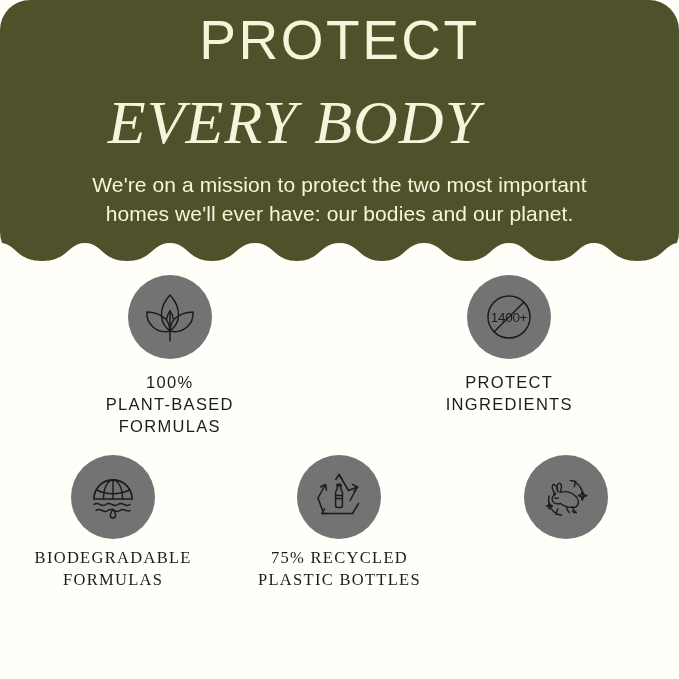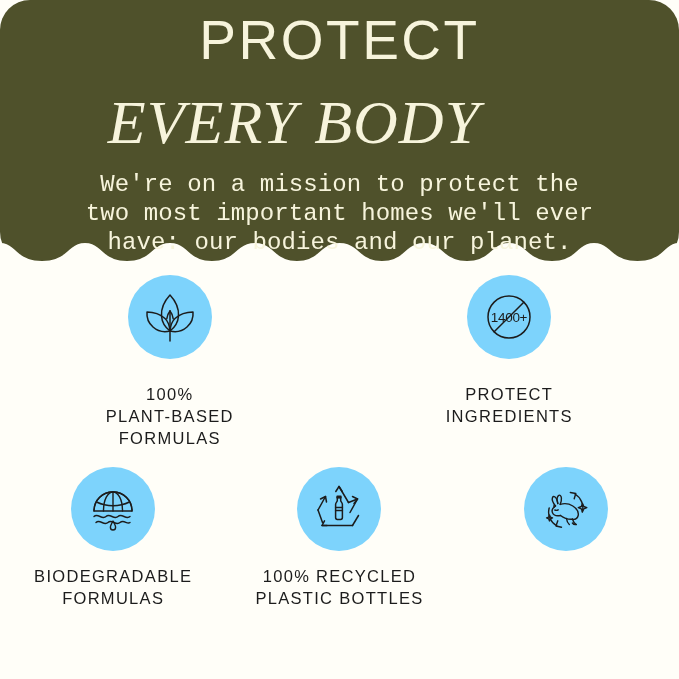--- a/index.html
+++ b/index.html
@@ -63,23 +63,23 @@
     line-height: 68px;
     letter-spacing: 1px;
     color: #F7F4DC;
   }
   #subtitle {
     position: absolute;
     left: 50%;
     transform: translateX(-50%);
     top: 170px;
     width: 530px;
-    font-family: Liberation Mono, monospace;
+    font-family: Liberation Sans, sans-serif;
     font-weight: 400;
-    font-size: 24px;
+    font-size: 21px;
     line-height: 29px;
     letter-spacing: 0.1px;
     color: #F7F4DC;
   }
 
   
   #features {
     position: absolute;
     left: 0;
     top: 275px;
@@ -92,41 +92,41 @@
   .feat {
     flex: 1 1 0;
     display: flex;
     flex-direction: column;
     align-items: center;
   }
   .badge {
     width: 84px;
     height: 84px;
     border-radius: 50%;
-    background: #7dd3fc;
+    background: #737373;
     display: flex;
     align-items: center;
     justify-content: center;
   }
   .badge svg {
     display: block;
   }
   .feat-label {
-    margin-top: 24px;
+    margin-top: 12px;
     font-family: "Liberation Sans", sans-serif;
     font-weight: 400;
     font-size: 16.5px;
     line-height: 22px;
     letter-spacing: 1.3px;
     color: #1c1c1c;
     text-align: center;
     white-space: pre-line;
   }
   #row-top { margin-bottom: 18px; }
-  #row-bottom .feat-label { margin-top: 14px; }
+  #row-bottom .feat-label { margin-top: 8px; font-family: Liberation Serif, serif; }
 </style>
 </head>
 <body>
 
 <div id="card">
 
   <div id="hero">
     <svg id="hero-svg" width="679" height="262" viewBox="0 0 679 262">
       <defs>
         <clipPath id="roundTop">
@@ -238,21 +238,21 @@
               <path d="M37.5 21.5 L46.5 18"></path>
               <g transform="translate(0,0)">
                 <path d="M26.3 16.5 L26.3 19.5 C26.3 20.8 24.6 21.6 24.6 23.4 L24.6 36.5 C24.6 37.6 25.4 38.4 26.4 38.4 L29.6 38.4 C30.6 38.4 31.4 37.6 31.4 36.5 L31.4 23.4 C31.4 21.6 29.7 20.8 29.7 19.5 L29.7 16.5 Z"></path>
                 <path d="M26.1 15.2 L29.9 15.2 L29.9 16.8 L26.1 16.8 Z"></path>
                 <line x1="24.6" y1="26.5" x2="31.4" y2="26.5"></line>
                 <line x1="24.6" y1="29.5" x2="31.4" y2="29.5"></line>
               </g>
             </svg>
           </span>
         </div>
-        <div class="feat-label">100% RECYCLED
+        <div class="feat-label">75% RECYCLED
 PLASTIC BOTTLES</div>
       </div>
 
       <div class="feat">
         <div class="badge">
           <span>
             <svg width="56" height="56" viewBox="0 0 56 56" fill="none" stroke="#1c1c1c" stroke-width="1.4" stroke-linecap="round" stroke-linejoin="round">
               <path d="M17.5 25 C15.5 22.5 13.5 18.8 14.5 16.5 C15.3 14.7 17.2 15.6 18.3 17.5 C19.2 19.1 19.6 21 19.8 22.5"></path>
               <path d="M19.8 22.5 C19 20 18.8 16.5 20.3 14.8 C21.7 13.2 23.2 14.8 23.4 17 C23.6 19.2 22.9 21.8 22.2 23.4"></path>
               <path d="M17.5 25 C14.8 26.8 13.5 29.5 14.5 31.8 C15.6 34.3 19 35.2 22.5 34.5"></path>

